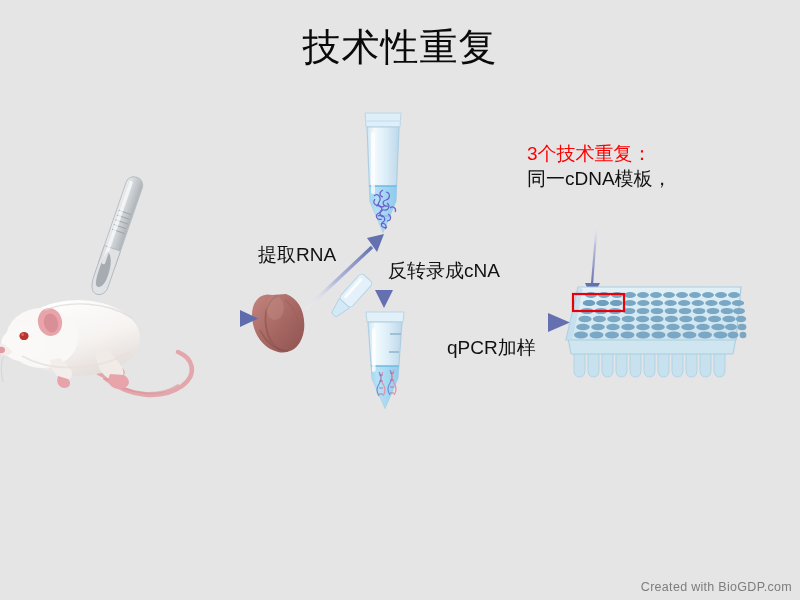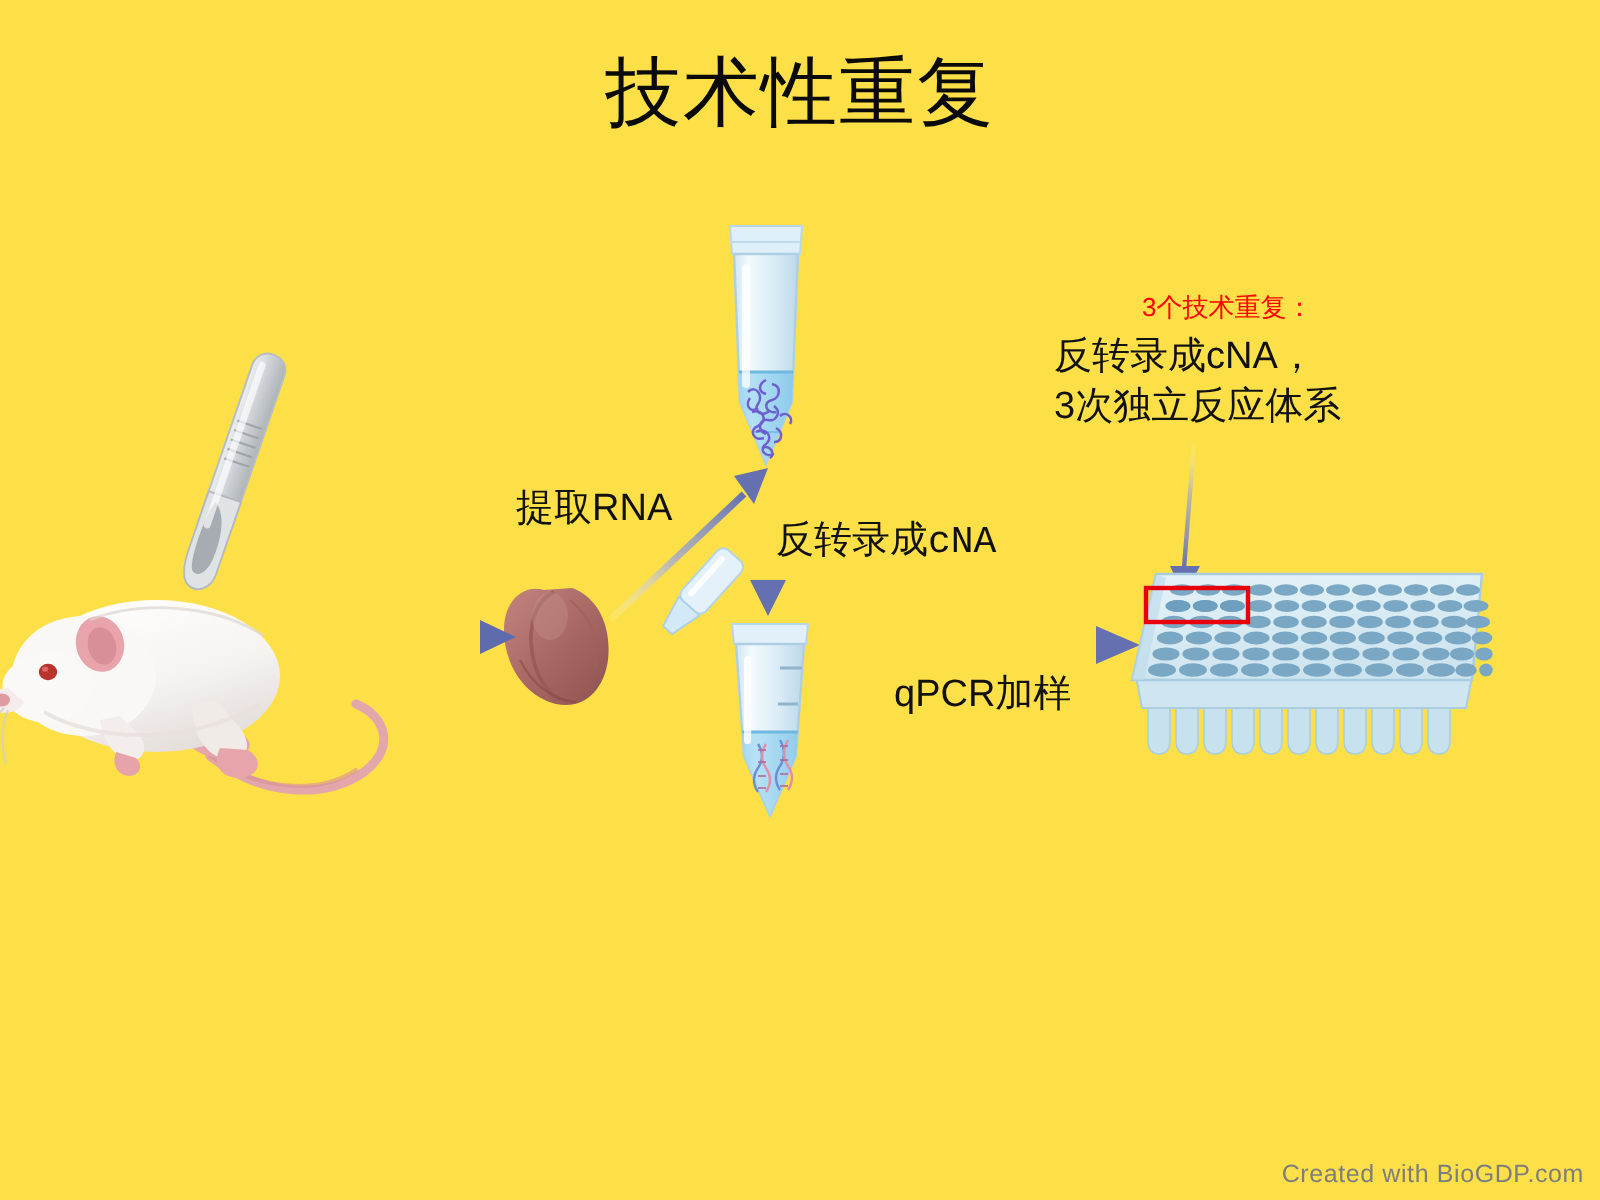--- a/index.html
+++ b/index.html
@@ -8,21 +8,21 @@
     padding: 0;
     background: #ffffff;
   }
   body {
     font-family: "Liberation Sans", "DejaVu Sans", sans-serif;
   }
   #canvas {
     position: relative;
     width: 800px;
     height: 600px;
-    background: #fde047;
+    background: #e5e5e5;
     overflow: hidden;
   }
   .abs { position: absolute; }
 
   
   #page-title {
     left: 0;
     top: 24px;
     width: 800px;
     text-align: center;
@@ -36,36 +36,35 @@
 
   
   .step-label {
     font-size: 19px;
     line-height: 24px;
     color: #111111;
     white-space: nowrap;
     user-select: none;
   }
   #label-extract-rna { left: 258px; top: 243px; text-align: center; }
-  #label-reverse-transcribe { left: 388px; top: 259px; font-family: Liberation Mono, monospace; }
+  #label-reverse-transcribe { left: 388px; top: 259px; }
   #label-qpcr-loading { left: 447px; top: 336px; text-align: right; }
 
   
   #annotation-block {
     left: 527px;
     top: 141px;
     width: 200px;
     user-select: none;
   }
   #annotation-heading {
-    font-size: 13px;
+    font-size: 19px;
     line-height: 25px;
     color: #fe0000;
     white-space: nowrap;
-    margin-left: 44px;
   }
   .annotation-line {
     font-size: 19px;
     line-height: 25px;
     color: #111111;
     white-space: nowrap;
   }
 
   
   #footer-credit {
@@ -455,19 +454,18 @@
   <div class="abs" id="page-title">技术性重复</div>
 
   <div class="abs step-label" id="label-extract-rna">提取RNA</div>
 
   <div class="abs step-label" id="label-reverse-transcribe">反转录成cNA</div>
 
   <div class="abs step-label" id="label-qpcr-loading">qPCR加样</div>
 
   <div class="abs" id="annotation-block">
     <div id="annotation-heading">3个技术重复：</div>
-    <div class="annotation-line">反转录成cNA，</div>
-    <div class="annotation-line">3次独立反应体系</div>
+    <div class="annotation-line">同一cDNA模板，</div>
   </div>
 
   <div class="abs" id="footer-credit">Created with BioGDP.com</div>
 
 </div>
 
 </body></html>

